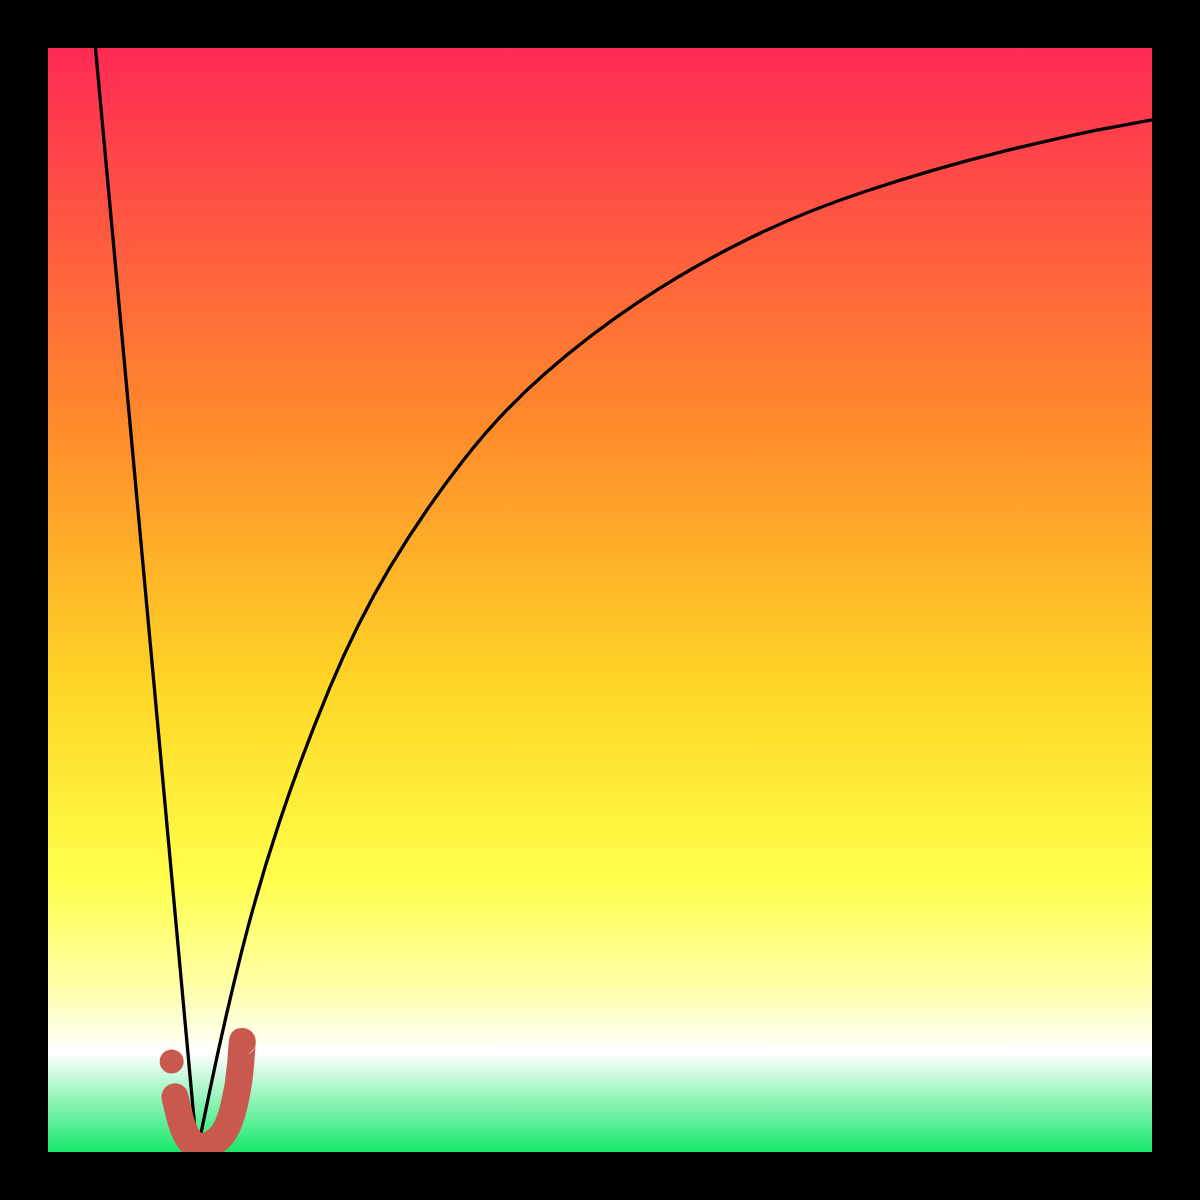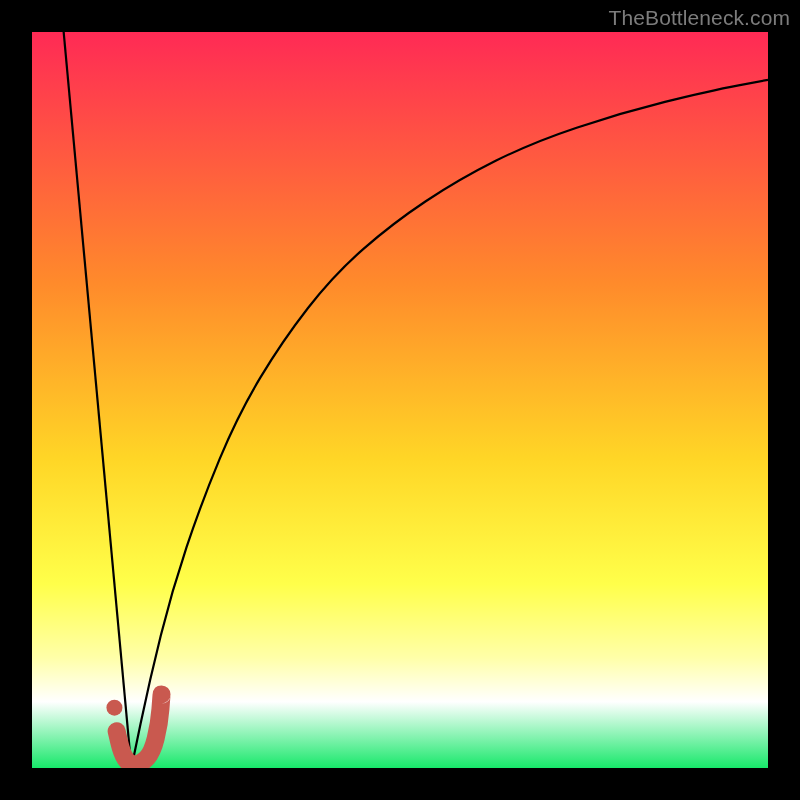--- a/index.html
+++ b/index.html
@@ -35,21 +35,20 @@
     font-weight: 400;
     letter-spacing: 0.1px;
     user-select: none;
   }
 </style>
 </head>
 <body>
 
 <div class="frame">
 
-  <div class="attribution">TheBottleneck.com</div>
 
   <div class="plot">
     <svg id="plot-svg" width="736" height="736" viewBox="0 0 736 736">
       <defs>
         <linearGradient id="bg-grad" x1="0" y1="0" x2="0" y2="1">
             <stop offset="0%" stop-color="#ff2a55"></stop>
             <stop offset="34%" stop-color="#ff8a2b"></stop>
             <stop offset="58%" stop-color="#ffd626"></stop>
             <stop offset="75%" stop-color="#ffff4a"></stop>
             <stop offset="85%" stop-color="#ffffa8"></stop>

